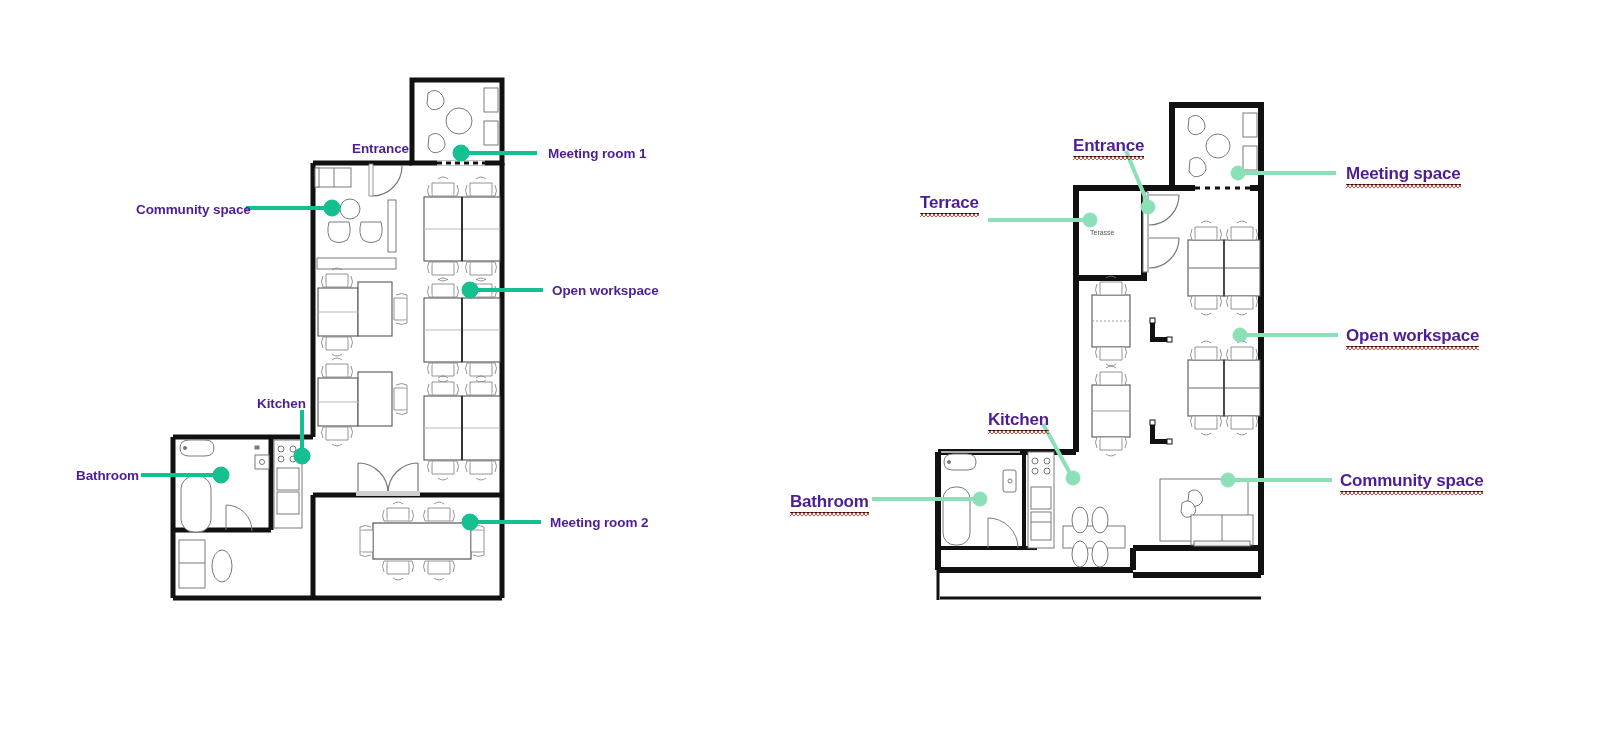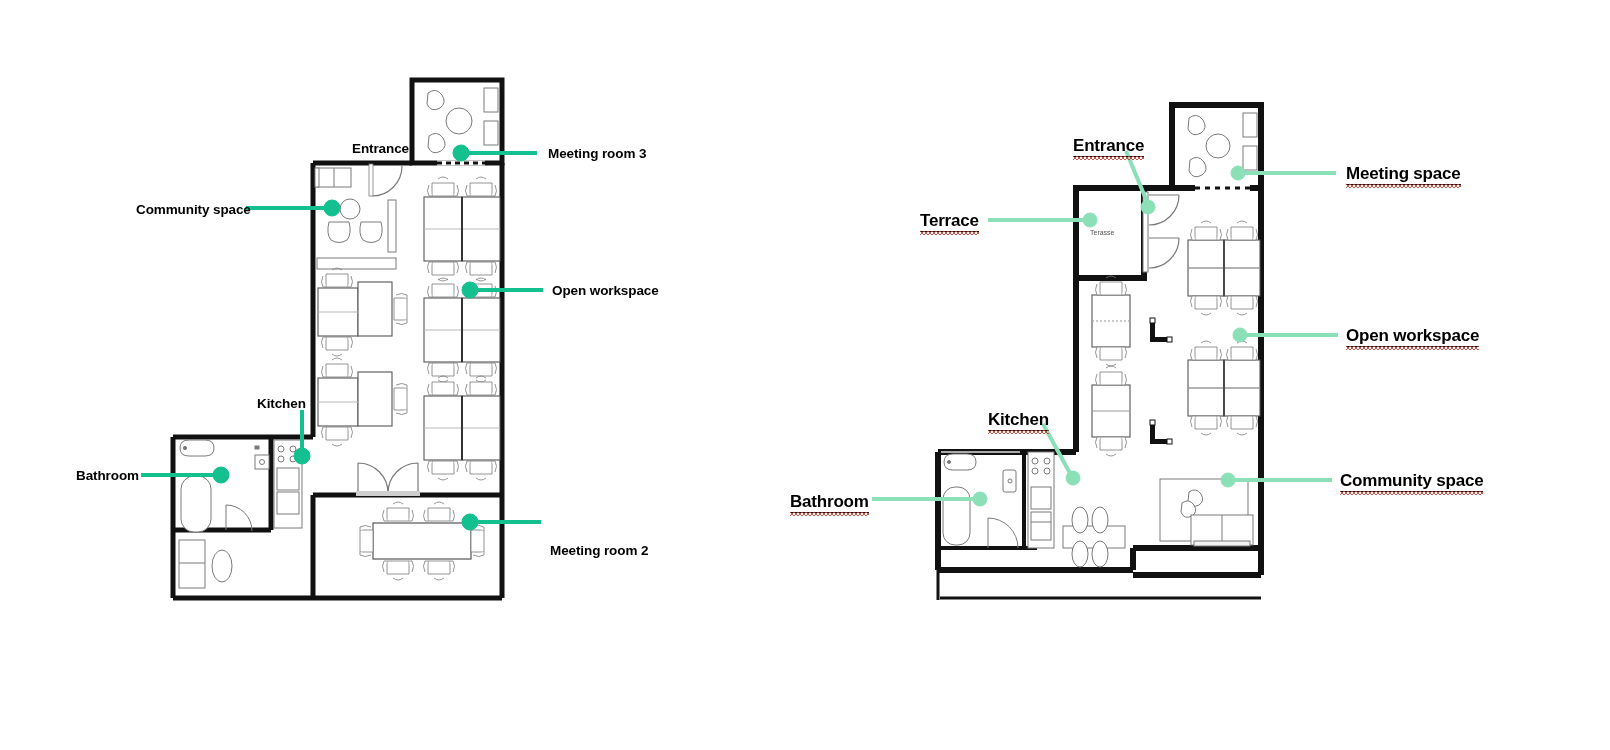--- a/index.html
+++ b/index.html
@@ -31,21 +31,21 @@
   .annot-layer {
     position: absolute;
     top: 0; left: 0;
     width: 1610px;
     height: 750px;
     pointer-events: none;
   }
   .annot-label {
     position: absolute;
     white-space: nowrap;
-    color: #000000;
+    color: #4c1d95;
     pointer-events: auto;
   }
   .lbl-left {
     font-size: 13.5px;
     font-weight: bold;
     letter-spacing: -0.1px;
   }
   .lbl-right {
     font-size: 17px;
     font-weight: bold;
@@ -460,21 +460,21 @@
       <circle cx="980" cy="499" r="7"></circle>
 
       <line x1="1228" y1="480" x2="1332" y2="480" stroke-width="4"></line>
       <circle cx="1228" cy="480" r="7"></circle>
     </g>
   </svg>
 
   <div class="annot-layer">
 
     <div class="annot-label lbl-left" style="left:548px; top:146px;">
-      <span>Meeting room 3</span>
+      <span>Meeting room 1</span>
     </div>
 
     <div class="annot-label lbl-left" style="left:352px; top:141px;">
       <span>Entrance</span>
     </div>
 
     <div class="annot-label lbl-left" style="left:136px; top:202px;">
       <span>Community space</span>
     </div>
 
@@ -483,33 +483,33 @@
     </div>
 
     <div class="annot-label lbl-left" style="left:257px; top:396px;">
       <span>Kitchen</span>
     </div>
 
     <div class="annot-label lbl-left" style="left:76px; top:468px;">
       <span>Bathroom</span>
     </div>
 
-    <div class="annot-label lbl-left" style="left:550px; top:515px;margin-top:28px;">
+    <div class="annot-label lbl-left" style="left:550px; top:515px;">
       <span>Meeting room 2</span>
     </div>
 
     <div class="annot-label lbl-right" style="left:1346px; top:164px;">
       <span class="spell under">Meeting space</span>
     </div>
 
     <div class="annot-label lbl-right" style="left:1073px; top:136px;">
       <span class="spell under">Entrance</span>
     </div>
 
-    <div class="annot-label lbl-right" style="left:920px; top:211px;">
+    <div class="annot-label lbl-right" style="left:920px; top:193px;">
       <span class="spell under">Terrace</span>
     </div>
 
     <div class="annot-label lbl-right" style="left:1346px; top:326px;">
       <span class="spell under">Open workspace</span>
     </div>
 
     <div class="annot-label lbl-right" style="left:988px; top:410px;">
       <span class="spell under">Kitchen</span>
     </div>

